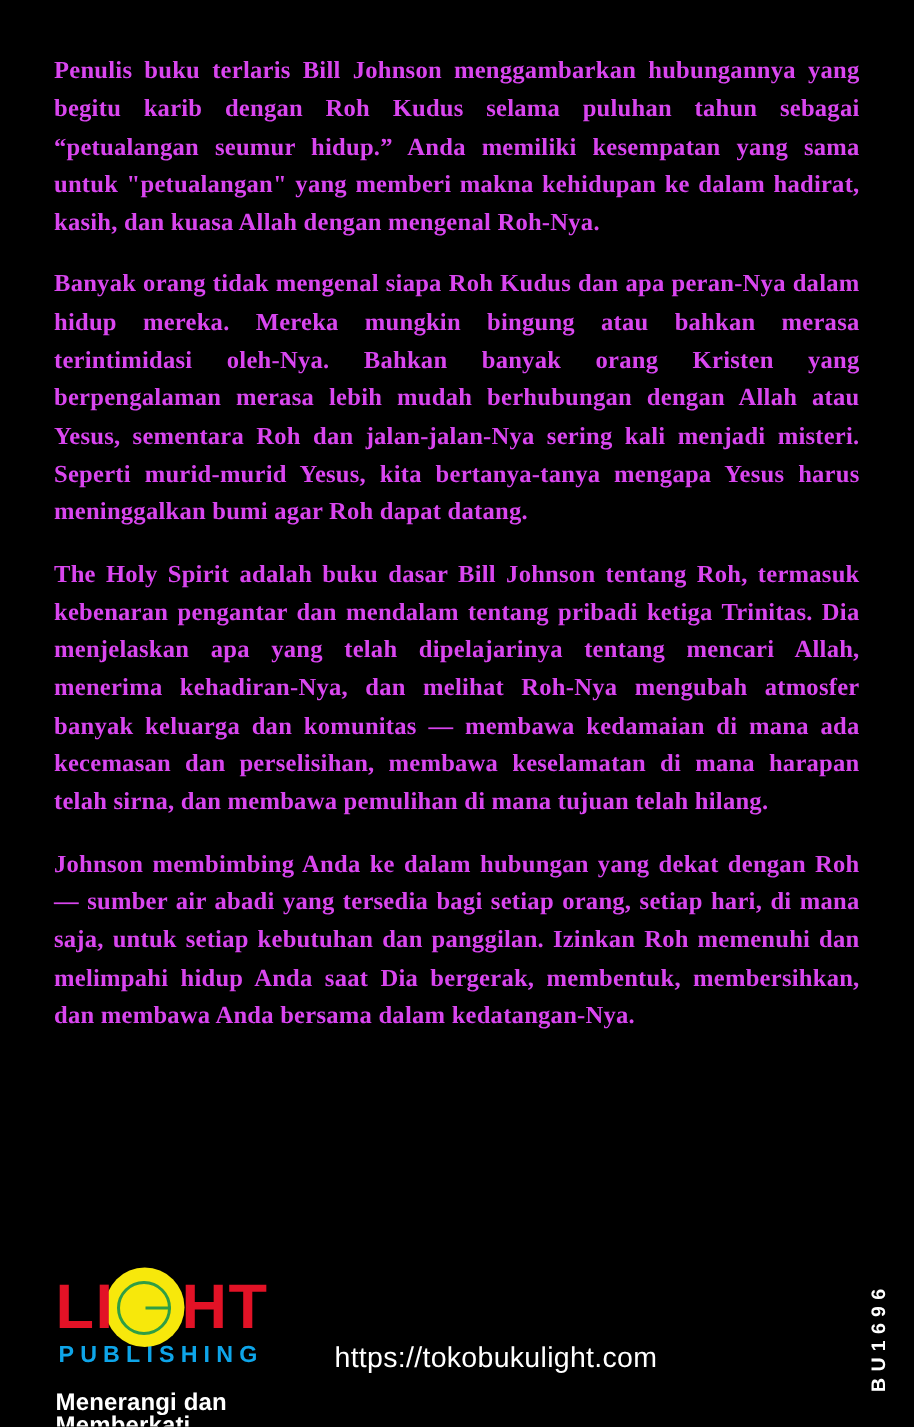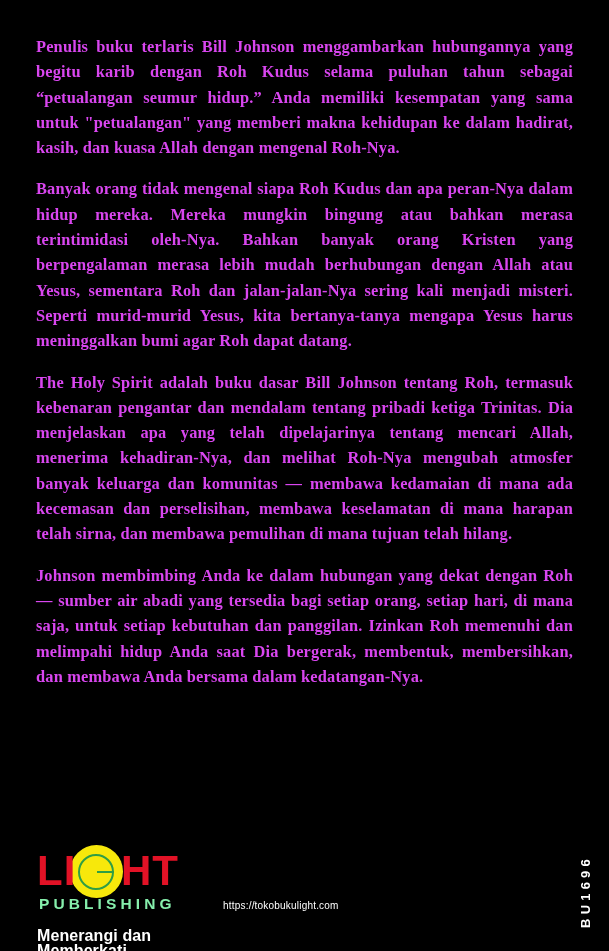--- a/index.html
+++ b/index.html
@@ -103,21 +103,21 @@
     font-family: "Liberation Sans", sans-serif;
     font-weight: bold;
     font-size: 40px;
     line-height: 52px;
     letter-spacing: 2px;
     mix-blend-mode: normal;
   }
 
   .logo-publishing {
     margin-top: -3px;
-    color: #86efac;
+    color: #0ea5e9;
     font-family: "Liberation Sans", sans-serif;
     font-weight: bold;
     font-size: 15.5px;
     line-height: 17px;
     letter-spacing: 4.1px;
     text-align: left;
     padding-left: 2px;
   }
 
   .logo-tagline {
@@ -131,21 +131,21 @@
     text-align: left;
   }
 
   
   .site-url {
     position: absolute;
     left: 223px;
     top: 897px;
     color: #ffffff;
     font-family: "Liberation Sans", sans-serif;
-    font-size: 10px;
+    font-size: 19px;
     line-height: 18px;
     letter-spacing: 0.2px;
     white-space: nowrap;
   }
 
   
   .sku-code {
     position: absolute;
     left: 573px;
     top: 845px;

